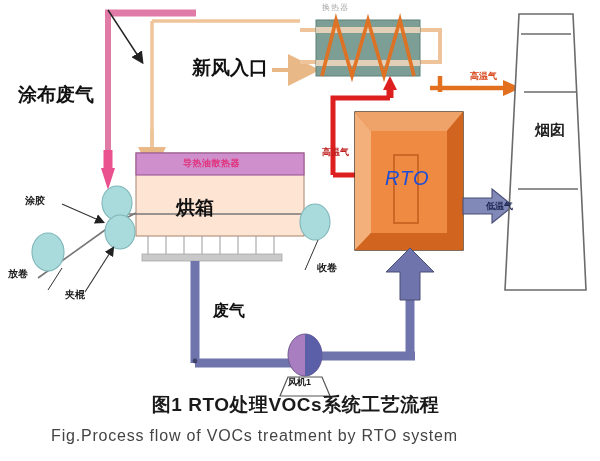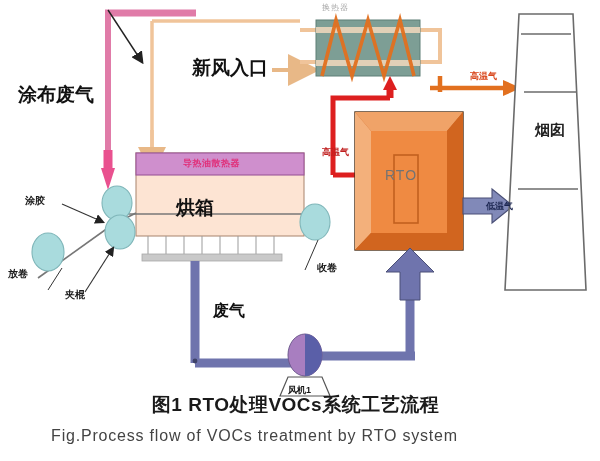--- a/index.html
+++ b/index.html
@@ -52,23 +52,24 @@
   .small-cn {
     font-size: 10px;
     color: #1a1a1a;
     font-weight: 700;
   }
   .tiny-cn {
     font-size: 9px;
     font-weight: 700;
   }
   .rto-text {
-    font-size: 14px;
-    color: #737373;
+    font-size: 20px;
+    color: #1d4ed8;
     letter-spacing: 1px;
+    font-style: italic;
   }
   .stack-text {
     font-size: 15px;
     color: #222222;
     font-weight: 700;
     line-height: 1.05;
     text-align: center;
   }
   .oil-text {
     font-size: 9px;
@@ -252,21 +253,21 @@
   <div class="lbl small-cn" style="left:25px; top:196px;">涂胶</div>
 
   <div class="lbl small-cn" style="left:8px; top:269px;">放卷</div>
 
   <div class="lbl small-cn" style="left:65px; top:290px;">夹棍</div>
 
   <div class="lbl small-cn" style="left:293px; top:263px;padding-left:24px;">收卷</div>
 
   <div class="lbl mid-cn" style="left:213px; top:303px;">废气</div>
 
-  <div class="lbl fan-text" style="left:288px; top:378px;margin-top:8px;">风机1</div>
+  <div class="lbl fan-text" style="left:288px; top:378px;">风机1</div>
 
   <div class="lbl rto-text" style="left:385px; top:168px;">RTO</div>
 
   <div class="lbl stack-text" style="left:535px; top:122px; width:22px;">烟囱</div>
 
   <div class="lbl tiny-cn hot-red" style="left:322px; top:148px;">高温气</div>
 
   <div class="lbl tiny-cn hot-orange" style="left:470px; top:72px;">高温气</div>
 
   <div class="lbl tiny-cn cold-blue" style="left:466px; top:202px;">低温气</div>

